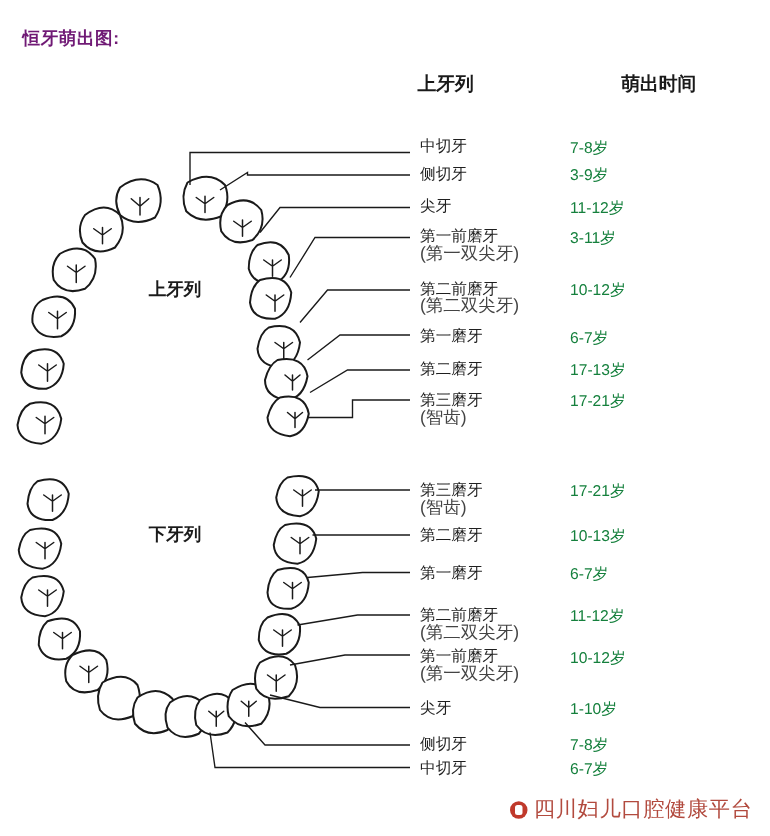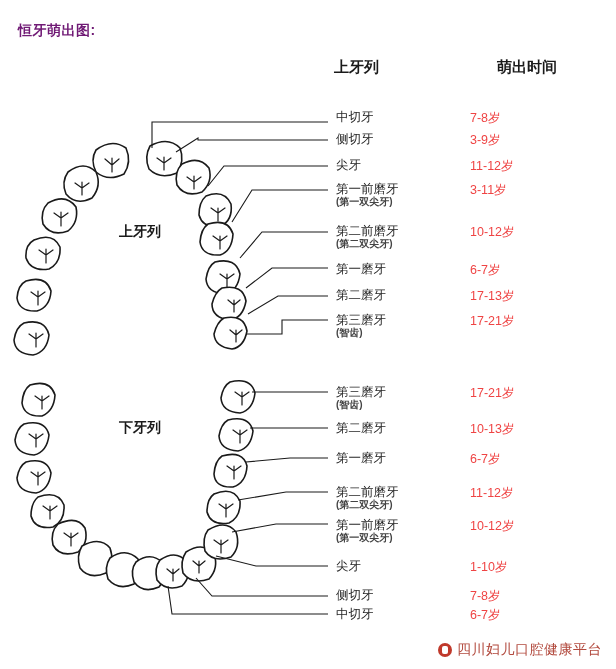--- a/index.html
+++ b/index.html
@@ -47,30 +47,29 @@
   .row-label {
     position: absolute;
     left: 336px;
     font-size: 12.5px;
     color: #1f1f1f;
     line-height: 14px;
     white-space: nowrap;
   }
   .row-label .sub {
     display: block;
-    font-size: 10px;
+    font-size: 14px;
     color: #444444;
     line-height: 12px;
-    font-weight: bold;
   }
   .row-time {
     position: absolute;
-    left: 470px;
+    left: 456px;
     font-size: 12.5px;
-    color: #ef4444;
+    color: #15803d;
     white-space: nowrap;
   }
 
   
   .footer {
     position: absolute;
     right: 14px;
     bottom: 10px;
     display: flex;
     align-items: center;
@@ -86,21 +85,21 @@
   }
   .footer-logo::after {
     content: "";
     position: absolute;
     left: 4px; top: 3px;
     width: 6px; height: 8px;
     background: #ffffff;
     border-radius: 2px;
   }
   .footer-text {
-    font-size: 14px;
+    font-size: 17px;
     color: #b24a3e;
     letter-spacing: 0.5px;
   }
 </style>
 </head>
 <body>
 
 <div class="page-title">恒牙萌出图:</div>
 
 <svg id="teeth-diagram" viewBox="0 0 616 669">

